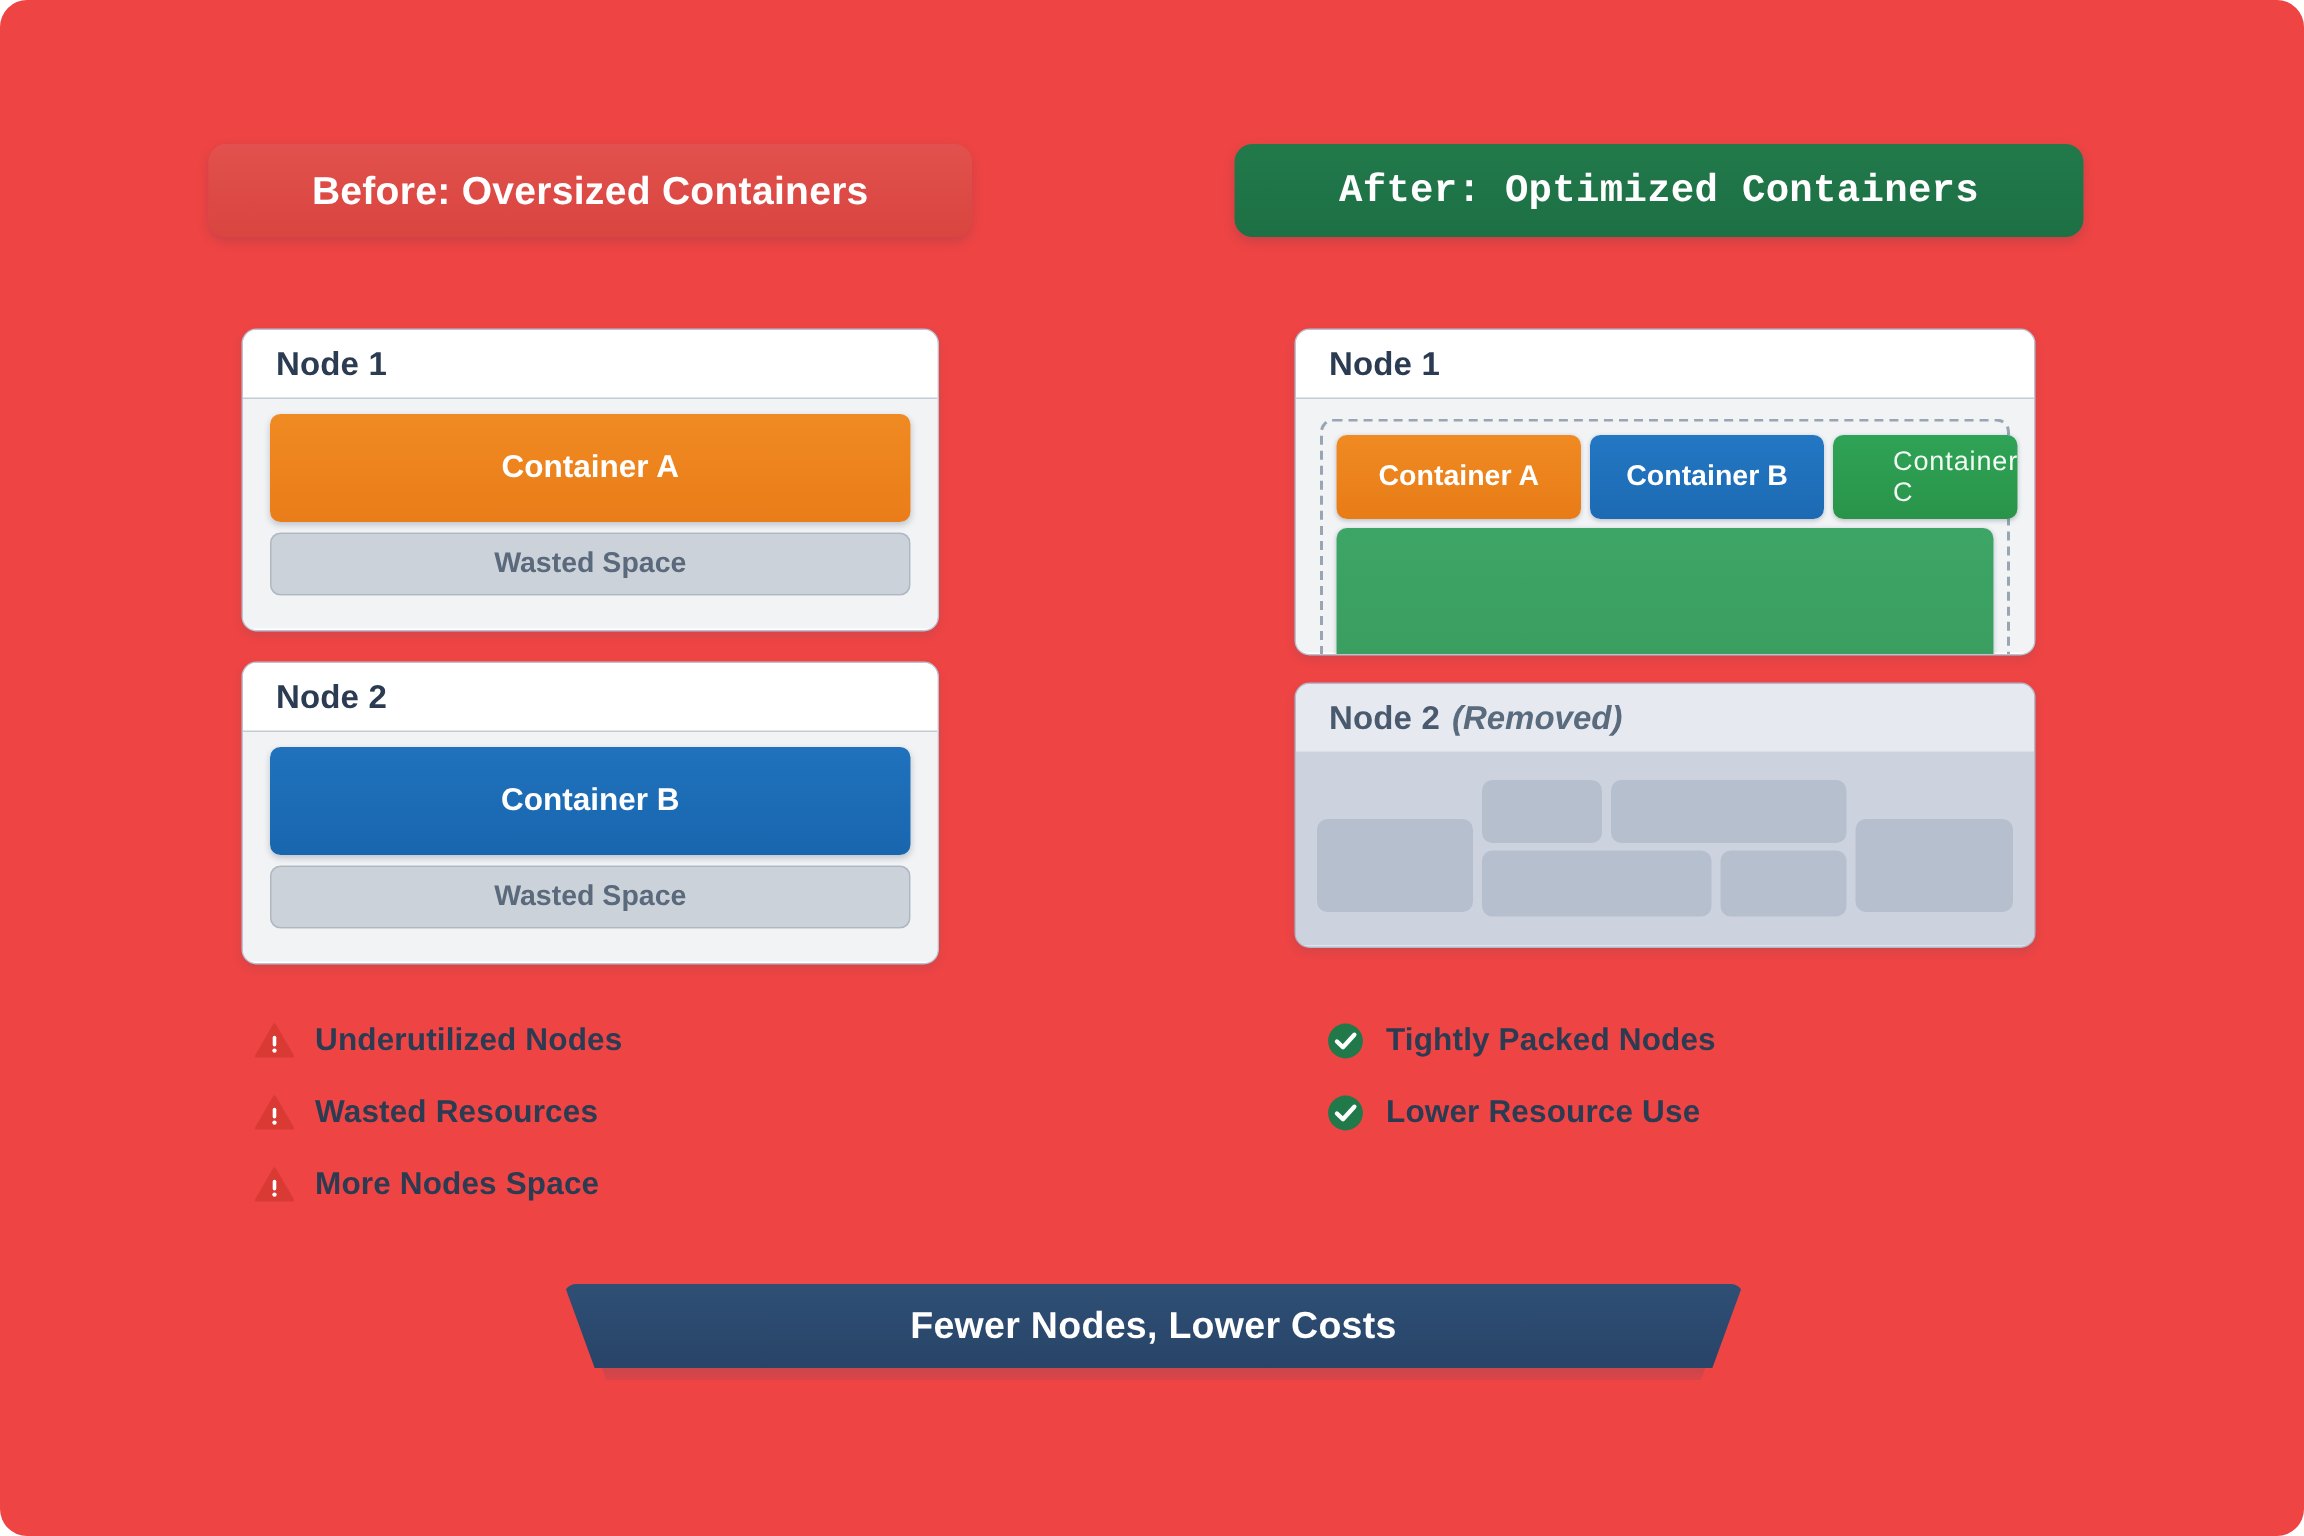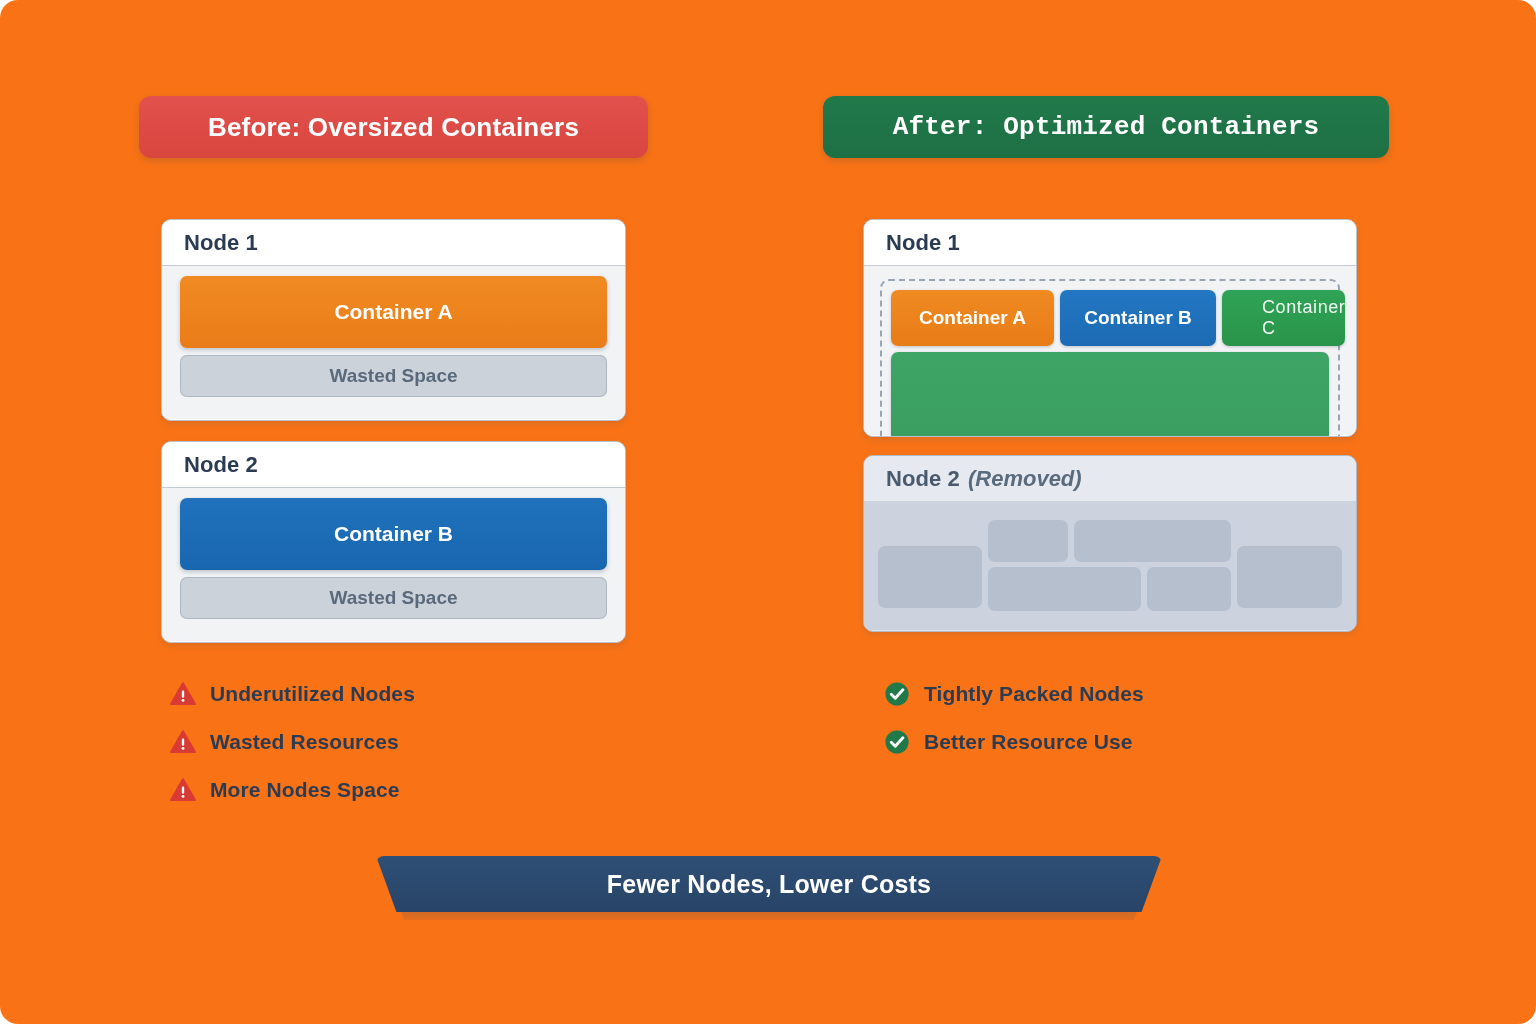--- a/index.html
+++ b/index.html
@@ -13,21 +13,21 @@
     height: 1024px;
     position: relative;
     overflow: hidden;
     font-family: "Liberation Sans", "DejaVu Sans", sans-serif;
     -webkit-font-smoothing: antialiased;
   }
 
   .canvas {
     position: absolute;
     inset: 0;
-    background: #f97316;
+    background: #ef4444;
     border-radius: 18px;
   }
 
   
   .col-header {
     position: absolute;
     height: 62px;
     border-radius: 12px;
     display: flex;
     align-items: center;
@@ -331,21 +331,21 @@
         <path d="M7.3 13.3 L11.3 17.2 L18.9 8.8" fill="none" stroke="#ffffff" stroke-width="2.9" stroke-linecap="round" stroke-linejoin="round"></path>
       </svg>
       <span class="bullet-label">Tightly Packed Nodes</span>
     </div>
 
     <div class="bullet">
       <svg class="bullet-icon" viewBox="0 0 26 26">
         <circle cx="13" cy="13" r="11.6" fill="#21794a"></circle>
         <path d="M7.3 13.3 L11.3 17.2 L18.9 8.8" fill="none" stroke="#ffffff" stroke-width="2.9" stroke-linecap="round" stroke-linejoin="round"></path>
       </svg>
-      <span class="bullet-label">Better Resource Use</span>
+      <span class="bullet-label">Lower Resource Use</span>
     </div>
 
   </div>
 
   <div id="ribbon-shadow"></div>
   <div id="ribbon">Fewer Nodes, Lower Costs</div>
 
 </div>
 
 </body></html>

